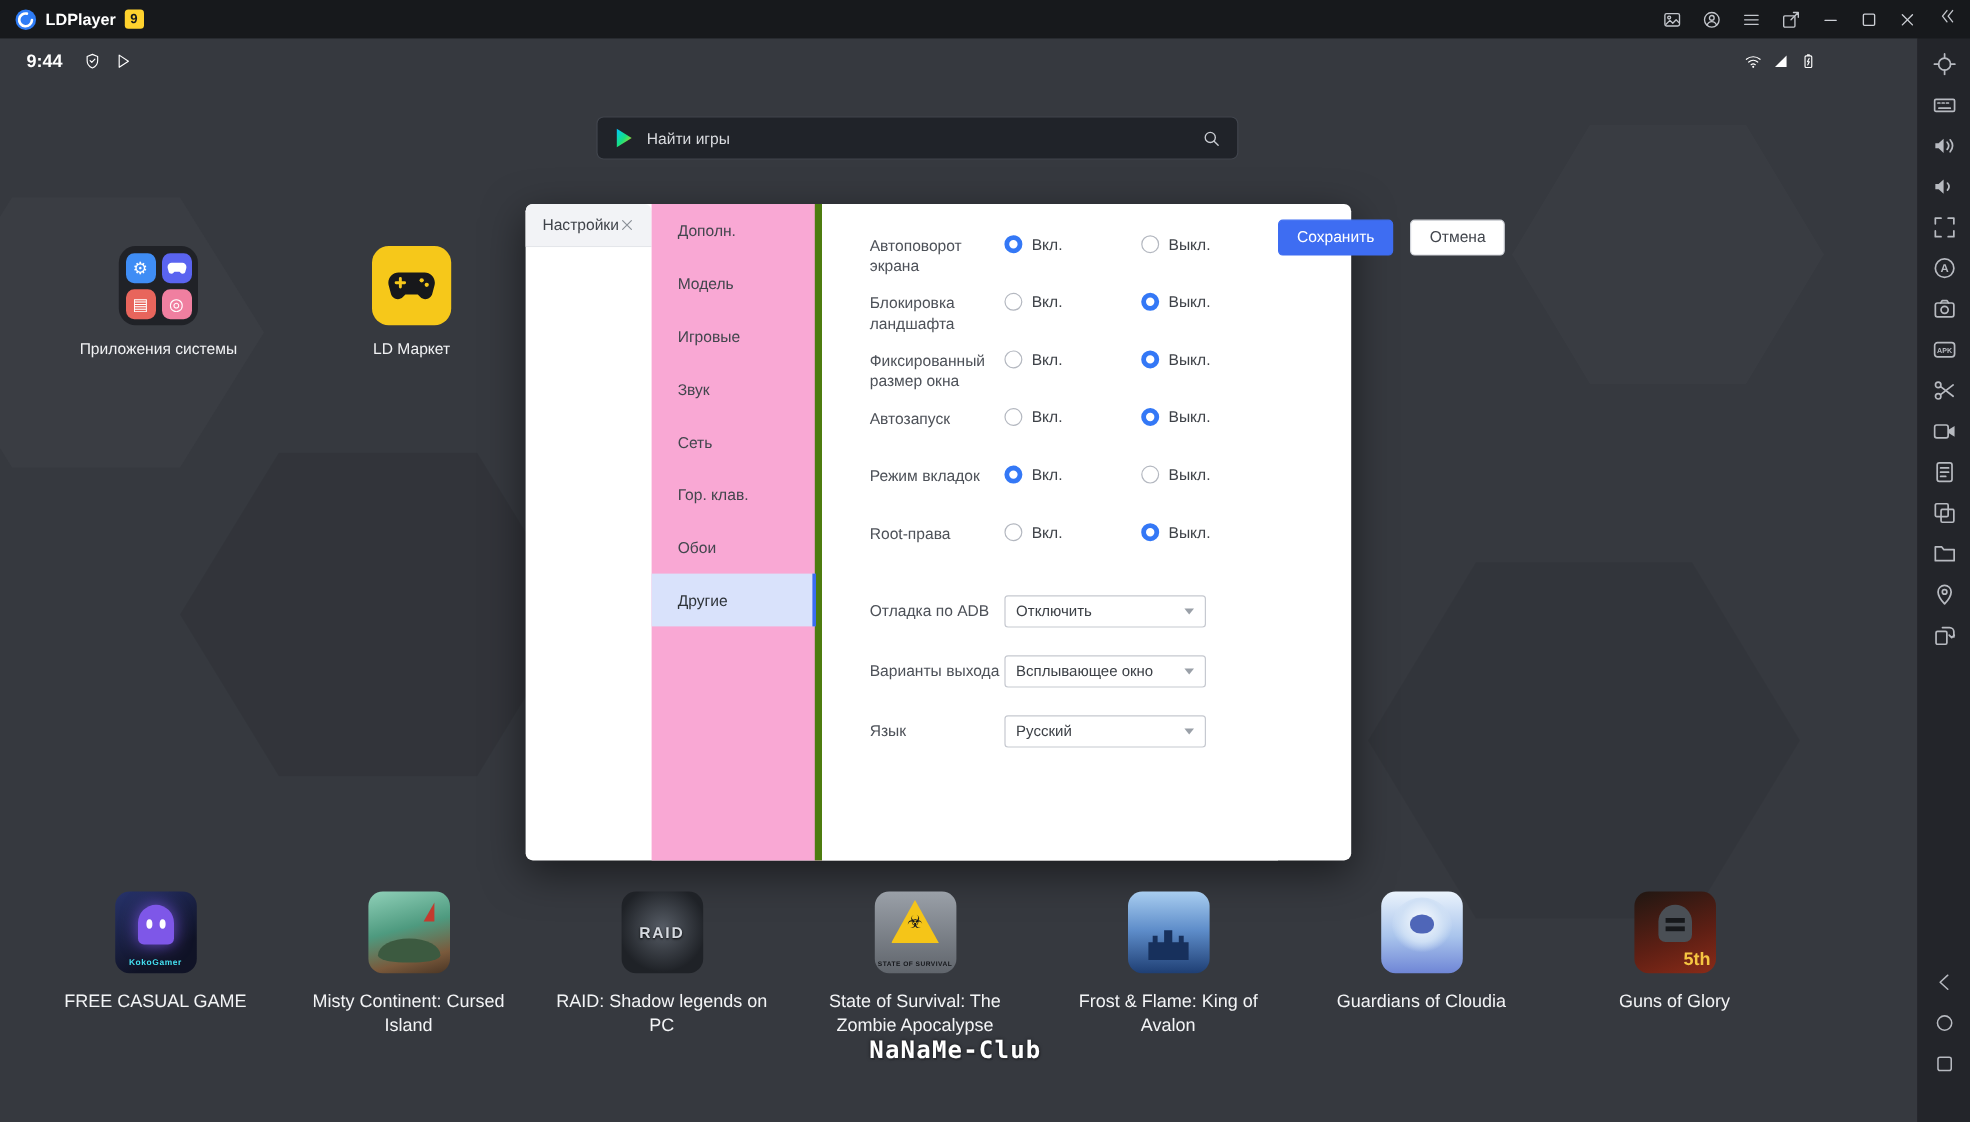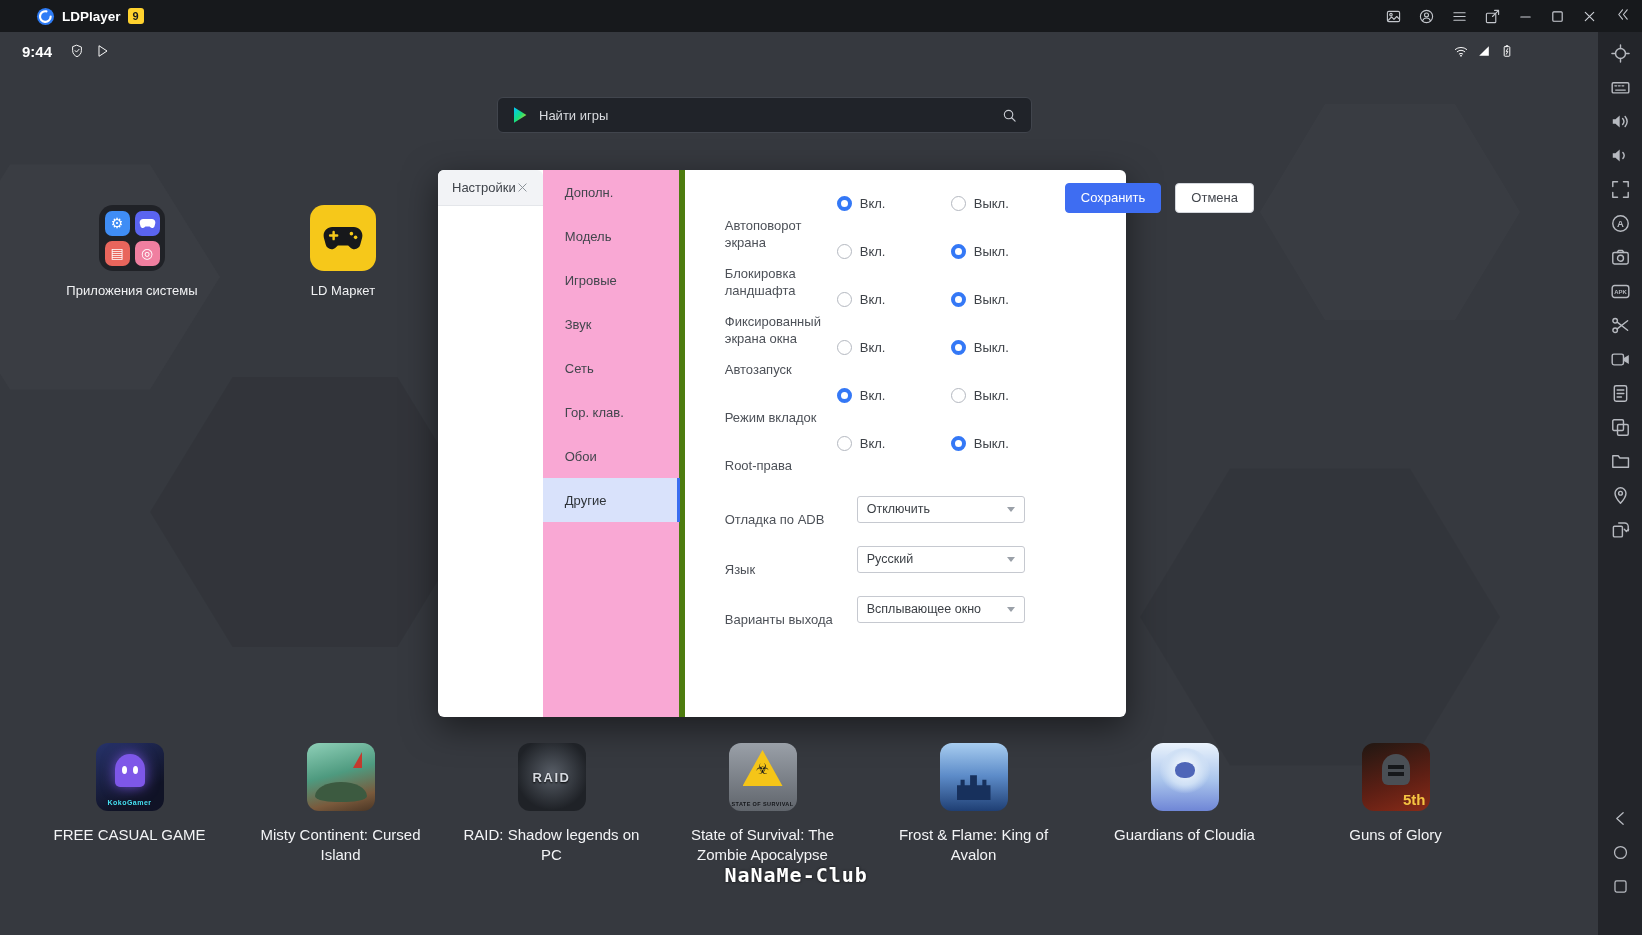--- a/index.html
+++ b/index.html
@@ -1,20 +1,20 @@
 <!DOCTYPE html>
 <html><head>
 <meta charset="utf-8">
 <style>
   html,body{margin:0;padding:0;}
   body{width:1642px;height:935px;overflow:hidden;background:#111;font-family:"Liberation Sans",sans-serif;cursor:default;-webkit-user-select:none;user-select:none;}
   .window{position:relative;width:1642px;height:935px;background:#17191c;}
 
   
-  .titlebar{position:absolute;top:0;left:0;right:0;height:32px;background:#17191c;display:flex;align-items:center;padding:0 12px;box-sizing:border-box;margin-left:24px;}
+  .titlebar{position:absolute;top:0;left:0;right:0;height:32px;background:#17191c;display:flex;align-items:center;padding:0 12px;box-sizing:border-box;}
   .tb-left{display:flex;align-items:center;gap:7px;}
   .logo svg{display:block;}
   .app-name{color:#fff;font-size:13.5px;font-weight:bold;}
   .badge{background:#ffd22e;color:#17191c;font-size:11px;font-weight:bold;padding:1px 5px;border-radius:3px;line-height:14px;}
   .tb-right{margin-left:auto;display:flex;align-items:center;gap:18px;}
   .icon{display:inline-flex;align-items:center;justify-content:center;}
   .icon svg{width:15px;height:15px;stroke:currentColor;fill:none;stroke-width:1.2;stroke-linecap:round;stroke-linejoin:round;display:block;}
   .icon svg .f{fill:currentColor;stroke:none;}
   .icon svg .t{fill:currentColor;stroke:none;font-family:"Liberation Sans",sans-serif;font-weight:bold;}
   .tb-right .icon{color:#c3c6cc;}
@@ -52,25 +52,25 @@
   .dlg-title{font-size:13px;color:#3f434a;}
   .dlg-close{margin-left:auto;color:#8a9097;}
   .dlg-close svg{width:13px;height:13px;}
   .dlg-mid{flex:1;display:flex;min-height:0;}
   .dlg-side{width:142px;flex:none;background:#f9a8d4;border-right:6px solid #4d7c0f;box-sizing:border-box;}
   .side-item{height:44px;display:flex;align-items:center;padding-left:22px;font-size:13px;color:#42464d;position:relative;}
   .side-item.selected{background:#d9e2fb;color:#2e3338;}
   .side-item.selected::after{content:"";position:absolute;right:-1px;top:0;bottom:0;width:3px;background:#3a6df0;}
   .dlg-content{flex:1;padding:26px 0 0 40px;box-sizing:border-box;background:#fff;}
   .row{display:flex;align-items:flex-start;height:48px;box-sizing:border-box;}
-  .row-label{width:112px;flex:none;font-size:13px;color:#4d5158;line-height:1.28;padding-top:1px;margin-top:21px;}
+  .row-label{width:112px;flex:none;font-size:13px;color:#4d5158;line-height:1.28;padding-top:1px;}
   .opt{width:114px;flex:none;display:flex;align-items:center;gap:8px;font-size:13px;color:#3e4248;}
   .radio{width:15px;height:15px;border:1px solid #b4b8c0;border-radius:50%;background:#fff;box-sizing:border-box;flex:none;}
   .radio.sel{border:4.5px solid #3478f6;}
-  .ddrow{height:50px;align-items:center;gap:20px;}
+  .ddrow{height:50px;align-items:center;}
   .dd{width:168px;height:27px;border:1px solid #c6c9d0;border-radius:3px;display:flex;align-items:center;justify-content:space-between;padding:0 9px;box-sizing:border-box;font-size:12.5px;color:#3c4046;background:#fff;}
   .caret{width:0;height:0;border-left:4px solid transparent;border-right:4px solid transparent;border-top:5px solid #9aa0a8;}
   .dlg-foot{height:56px;flex:none;display:flex;align-items:center;justify-content:flex-end;gap:14px;padding-right:18px;}
   .btn{font-size:13px;border-radius:4px;padding:6px 15px;line-height:16px;}
   .btn-save{background:#3e6df2;color:#fff;border:1px solid #3e6df2;}
   .btn-cancel{background:#fff;color:#42464d;border:1px solid #d3d6dc;}
 
   
   .dock{position:absolute;left:24px;top:711px;display:flex;}
   .dock-item{width:211px;display:flex;flex-direction:column;align-items:center;}
@@ -329,21 +329,21 @@
               <div class="opt">
                 <span class="radio"></span>
                 <span>Вкл.</span>
               </div>
               <div class="opt">
                 <span class="radio sel"></span>
                 <span>Выкл.</span>
               </div>
             </div>
             <div class="row">
-              <div class="row-label">Фиксированный экрана окна</div>
+              <div class="row-label">Фиксированный размер окна</div>
               <div class="opt">
                 <span class="radio"></span>
                 <span>Вкл.</span>
               </div>
               <div class="opt">
                 <span class="radio sel"></span>
                 <span>Выкл.</span>
               </div>
             </div>
             <div class="row">
@@ -380,33 +380,33 @@
               </div>
             </div>
             <div class="row ddrow">
               <div class="row-label">Отладка по ADB</div>
               <div class="dd">
                 <span>Отключить</span>
                 <span class="caret"></span>
               </div>
             </div>
             <div class="row ddrow">
+              <div class="row-label">Варианты выхода</div>
+              <div class="dd">
+                <span>Всплывающее окно</span>
+                <span class="caret"></span>
+              </div>
+            </div>
+            <div class="row ddrow">
               <div class="row-label">Язык</div>
               <div class="dd">
                 <span>Русский</span>
                 <span class="caret"></span>
               </div>
             </div>
-            <div class="row ddrow">
-              <div class="row-label">Варианты выхода</div>
-              <div class="dd">
-                <span>Всплывающее окно</span>
-                <span class="caret"></span>
-              </div>
-            </div>
           </div>
       </div>
       <div class="dlg-foot">
         <button class="btn btn-save">Сохранить</button>
         <button class="btn btn-cancel">Отмена</button>
       </div>
     </div>
 
     <div class="dock" id="dock">
         <div class="dock-item">

